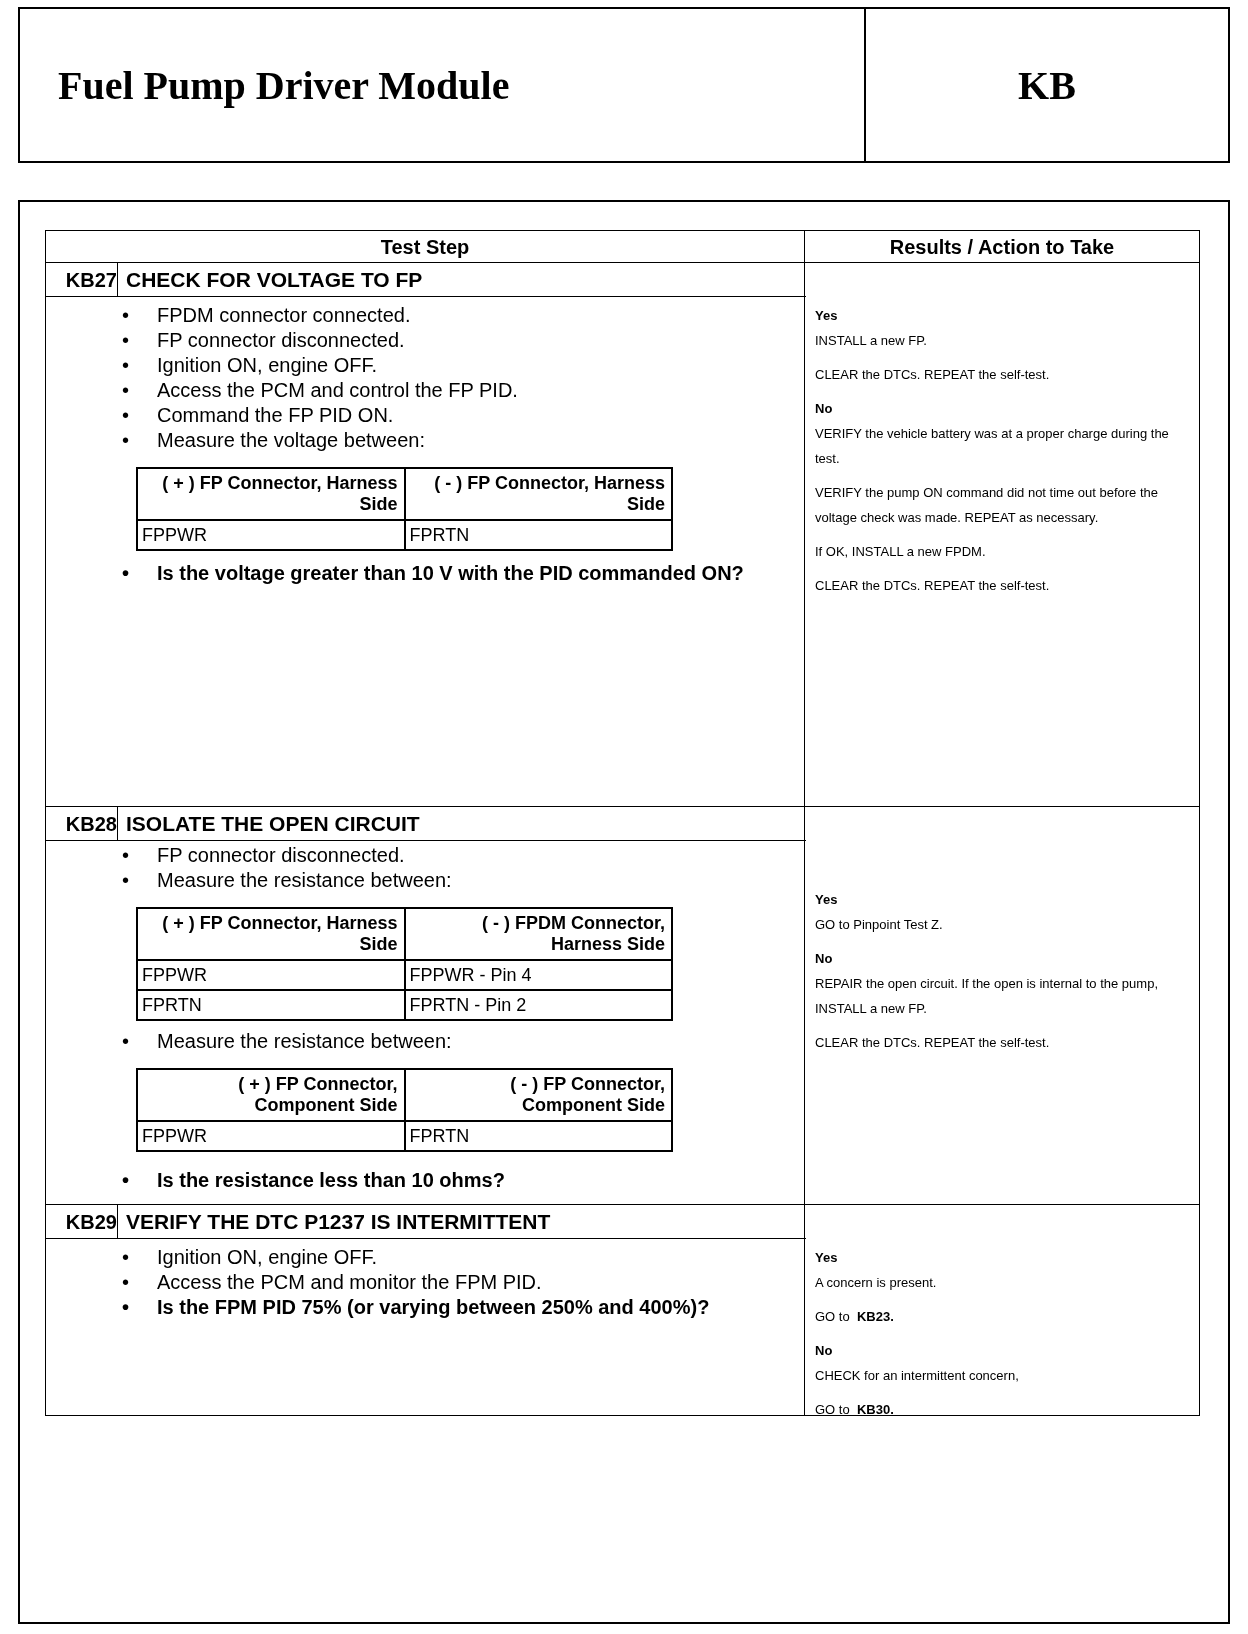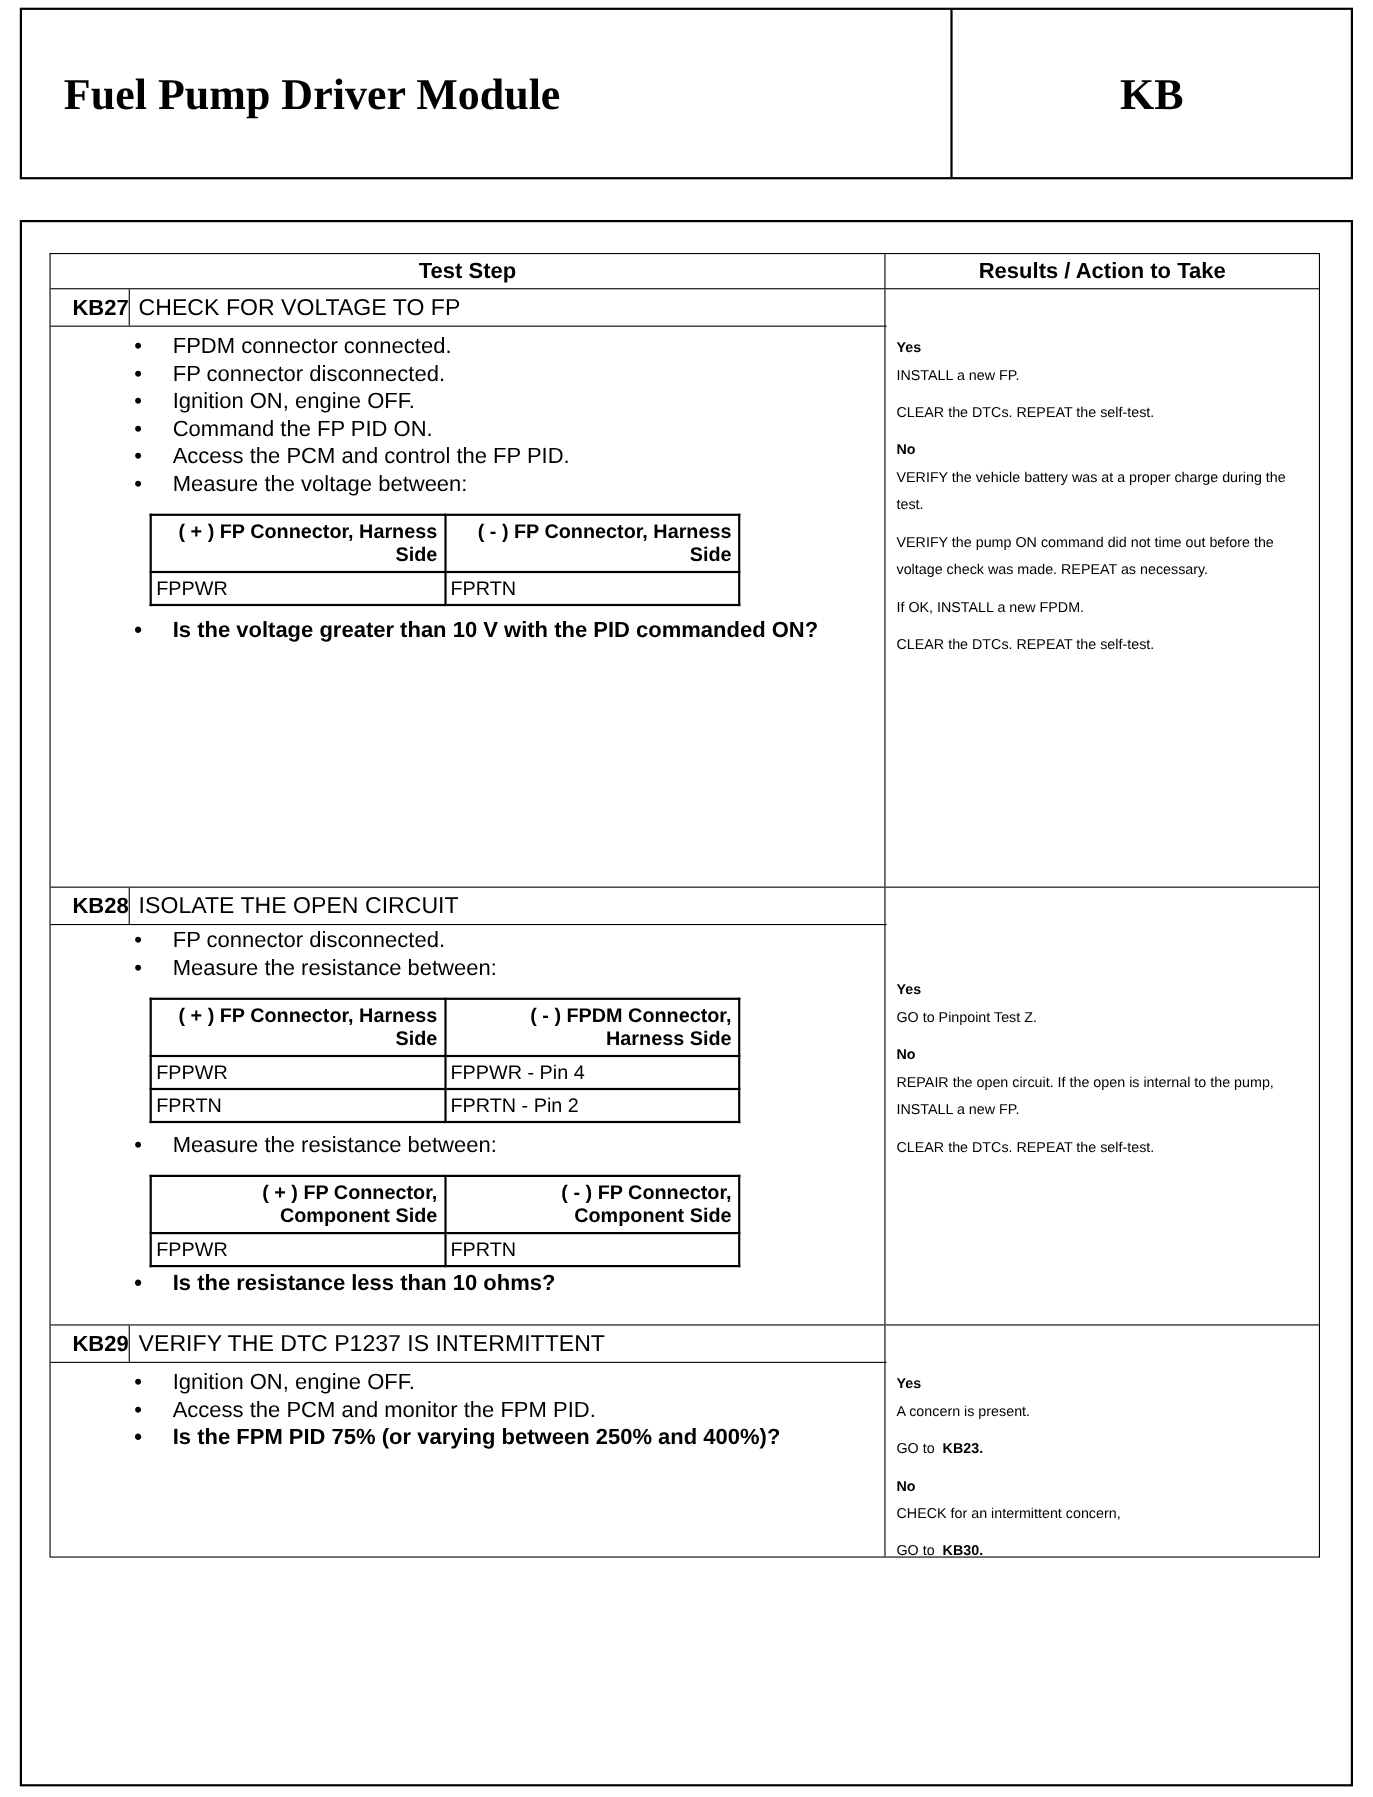--- a/index.html
+++ b/index.html
@@ -17,21 +17,21 @@
   .col-head .h-left { width: 759px; border-right: 1.5px solid #000; text-align: center; font-weight: bold; font-size: 20px; line-height: 32px; }
   .col-head .h-right { flex: 1; text-align: center; font-weight: bold; font-size: 20px; line-height: 32px; }
 
   .step { display: flex; border-bottom: 1.5px solid #000; }
   .step:last-child { border-bottom: none; }
   .step-left { width: 759px; border-right: 1.5px solid #000; }
   .step-right { flex: 1; padding: 8px 10px 0 10px; font-size: 13px; line-height: 25px; }
 
   .step-title-row { display: flex; border-bottom: 1.5px solid #000; height: 34px; margin-right: -1.5px; }
   .step-id { width: 72px; border-right: 1.5px solid #000; font-weight: bold; font-size: 20px; line-height: 34px; text-align: right; }
-  .step-title { padding-left: 8px; font-weight: normal; font-size: 21px; line-height: 34px; }
+  .step-title { padding-left: 8px; font-weight: bold; font-size: 21px; line-height: 34px; }
 
   .step-body { padding: 6px 0 8px 0; }
   ul.bullets { list-style: none; padding-left: 76px; }
   ul.bullets li { position: relative; padding-left: 35px; font-size: 20px; line-height: 25px; }
   ul.bullets li::before { content: "•"; position: absolute; left: 0; top: 0; }
   ul.bullets li.q { font-weight: bold; }
 
   table.meas { border-collapse: collapse; margin: 14px 0 10px 90px; width: 537px; }
   table.meas th, table.meas td { border: 2px solid #000; font-size: 18px; }
   table.meas th { font-weight: bold; text-align: right; line-height: 21px; padding: 4px 6px; width: 50%; }
@@ -61,22 +61,22 @@
     <div class="step-left">
       <div class="step-title-row">
         <div class="step-id">KB27</div>
         <div class="step-title">CHECK FOR VOLTAGE TO FP</div>
       </div>
       <div class="step-body">
         <ul class="bullets">
           <li>FPDM connector connected.</li>
           <li>FP connector disconnected.</li>
           <li>Ignition ON, engine OFF.</li>
+          <li>Access the PCM and control the FP PID.</li>
           <li>Command the FP PID ON.</li>
-          <li>Access the PCM and control the FP PID.</li>
           <li>Measure the voltage between:</li>
         </ul>
         <table class="meas">
           <tbody>
               <tr>
             <th>( + ) FP Connector, Harness Side</th>
             <th>( - ) FP Connector, Harness Side</th>
           </tr>
           <tr>
             <td>FPPWR</td>
@@ -124,21 +124,21 @@
           </tr>
           <tr>
             <td>FPRTN</td>
             <td>FPRTN - Pin 2</td>
           </tr>
         </tbody>
           </table>
         <ul class="bullets">
           <li>Measure the resistance between:</li>
         </ul>
-        <table class="meas" style="margin-top:14px;margin-bottom:3px;">
+        <table class="meas" style="margin-top:14px;margin-bottom:16px;">
           <tbody>
               <tr>
             <th>( + ) FP Connector, Component Side</th>
             <th>( - ) FP Connector, Component Side</th>
           </tr>
           <tr>
             <td>FPPWR</td>
             <td>FPRTN</td>
           </tr>
         </tbody>

